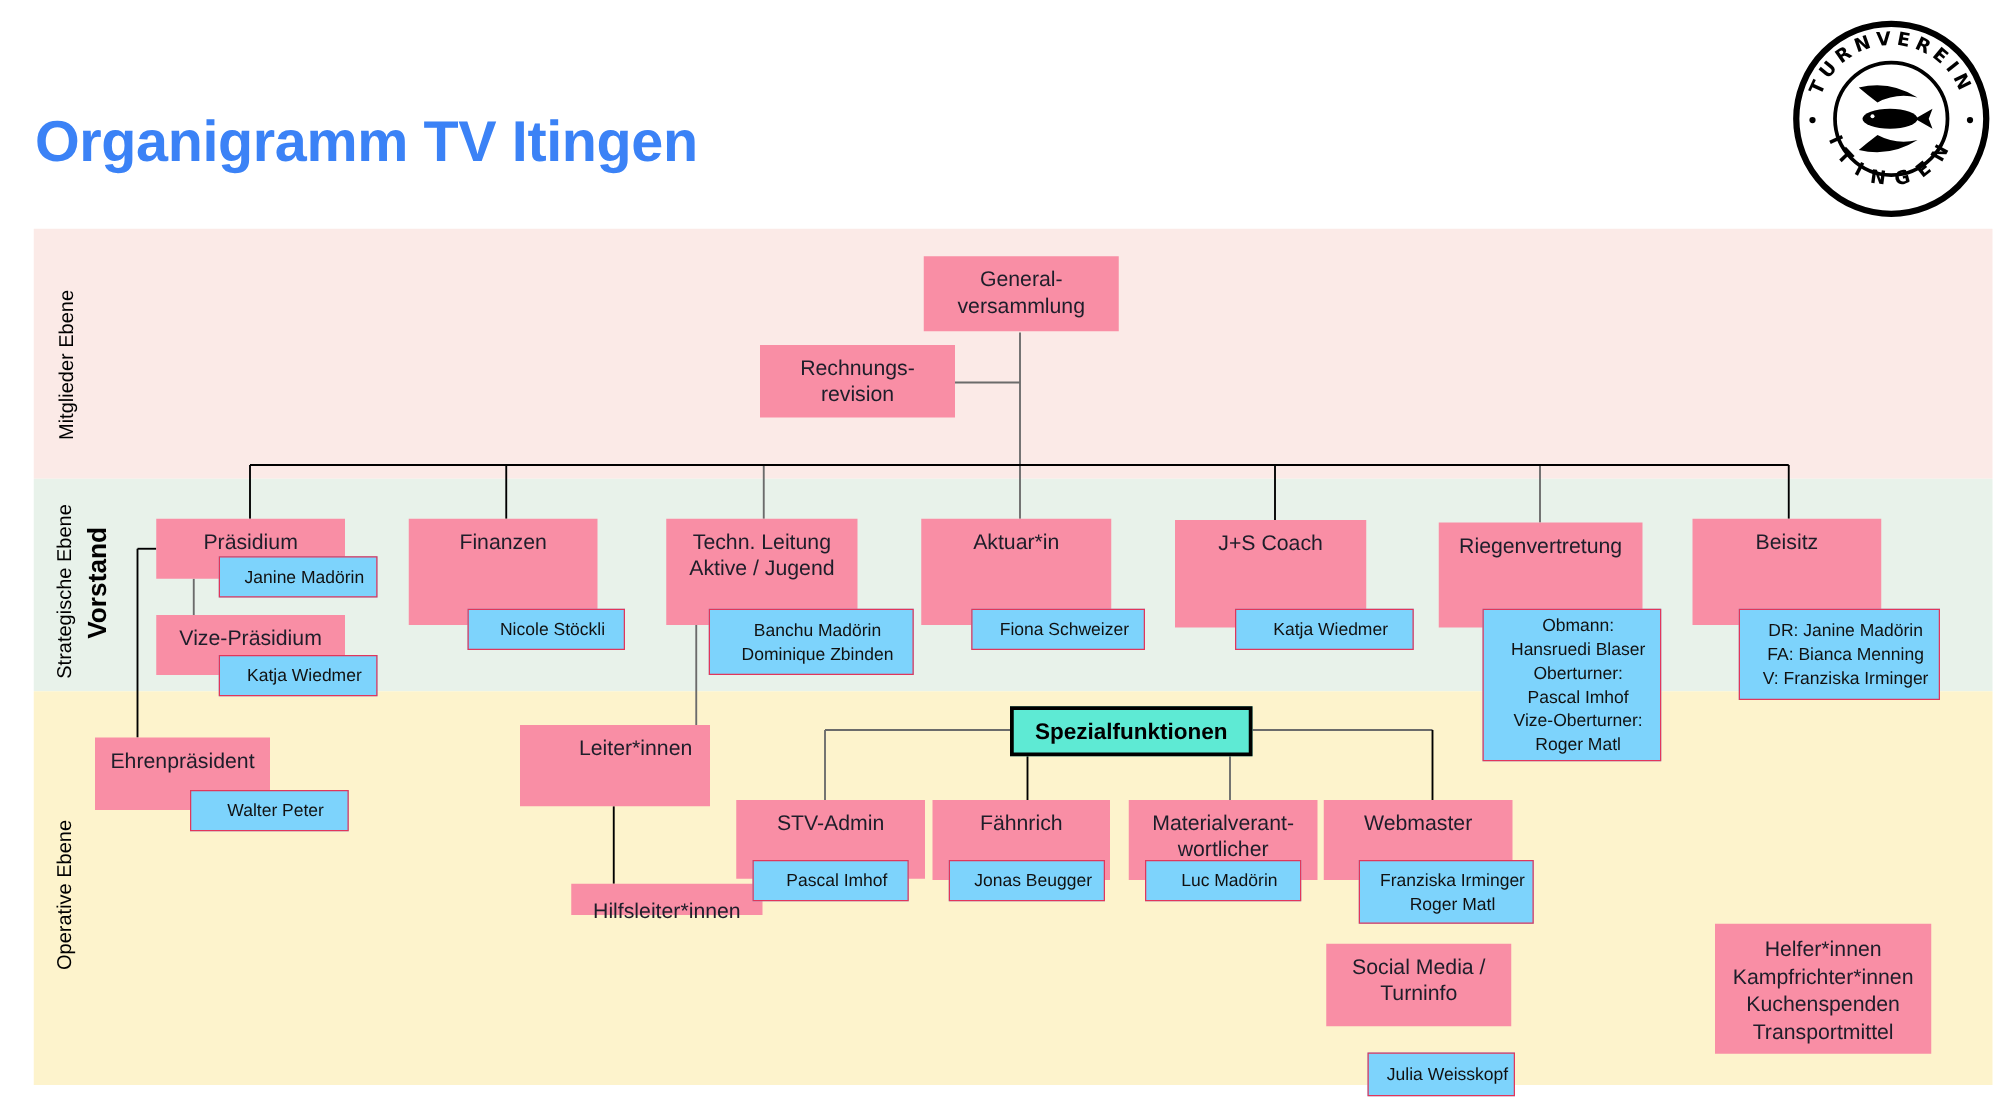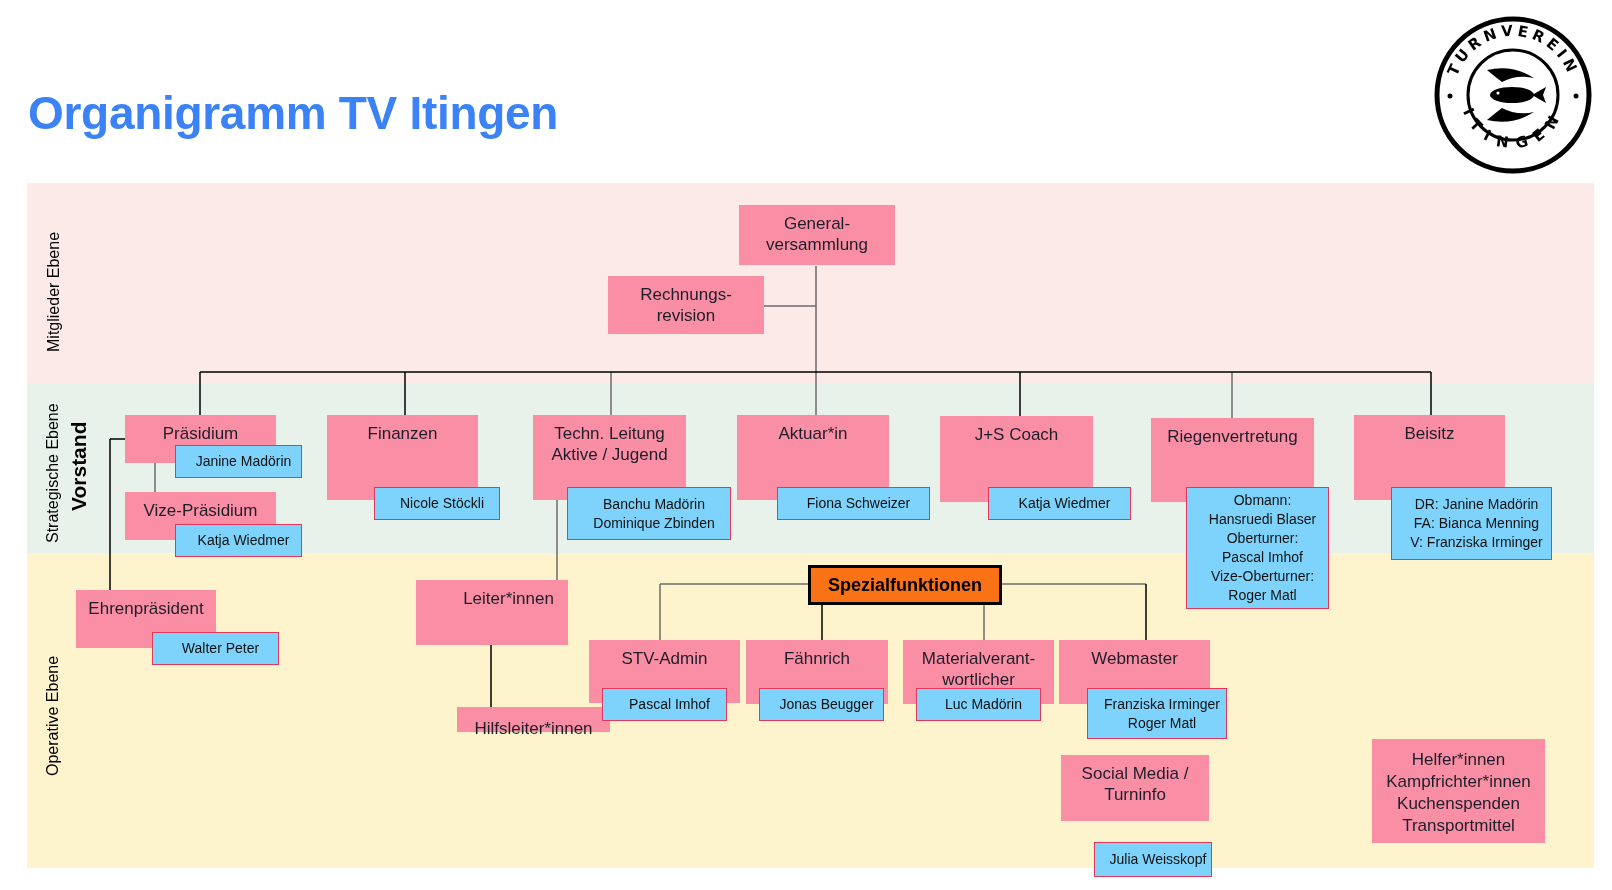--- a/index.html
+++ b/index.html
@@ -13,21 +13,21 @@
   .band-operative { top:553px; height:315px; background:#fdf3cc; }
   .band-label { position:absolute; transform:rotate(-90deg); transform-origin:left top;
                 white-space:nowrap; font-size:16px; color:#000; }
   .band-label.bold { font-weight:bold; font-size:21px; }
   .box { position:absolute; background:#f98ea5; text-align:center; font-size:17px;
          color:#1e1e2a; line-height:21px; box-sizing:border-box; padding-top:8px; }
   .name { position:absolute; background:#7dd3fc; border:1.5px solid #e2365b; text-align:center;
           font-size:14px; line-height:19px; color:#111; box-sizing:border-box;
           display:flex; flex-direction:column; justify-content:center;padding-left:10px; }
   .special { position:absolute; left:808px; top:565px; width:194px; height:40px;
-             border:3px solid #000; background:#f97316; box-sizing:border-box;
+             border:3px solid #000; background:#5eead4; box-sizing:border-box;
              font-weight:bold; font-size:18px; text-align:center; line-height:34px; color:#000; }
   svg.lines { position:absolute; left:0; top:0; }
   .logo { position:absolute; left:1432px; top:14px; width:162px; height:162px; }
   .line-text { display:block; }
 </style>
 </head>
 <body>
 
 <div class="title">Organigramm TV Itingen</div>
 
@@ -127,21 +127,21 @@
   <span class="line-text">Aktive / Jugend</span>
 </div>
 <div class="name" style="left:567px; top:487px; width:164px; height:53px;">
   <span>Banchu Madörin</span>
   <span>Dominique Zbinden</span>
 </div>
 
 <div class="box" style="left:737px; top:415px; width:152px; height:85px;">
   <span>Aktuar*in</span>
 </div>
-<div class="name" style="left:777px; top:487px; width:153px; height:33px;">
+<div class="name" style="left:777px; top:487px; width:139px; height:33px;">
   <span>Fiona Schweizer</span>
 </div>
 
 <div class="box" style="left:940px; top:416px; width:153px; height:86px;">
   <span>J+S Coach</span>
 </div>
 <div class="name" style="left:988px; top:487px; width:143px; height:33px;">
   <span>Katja Wiedmer</span>
 </div>
 

